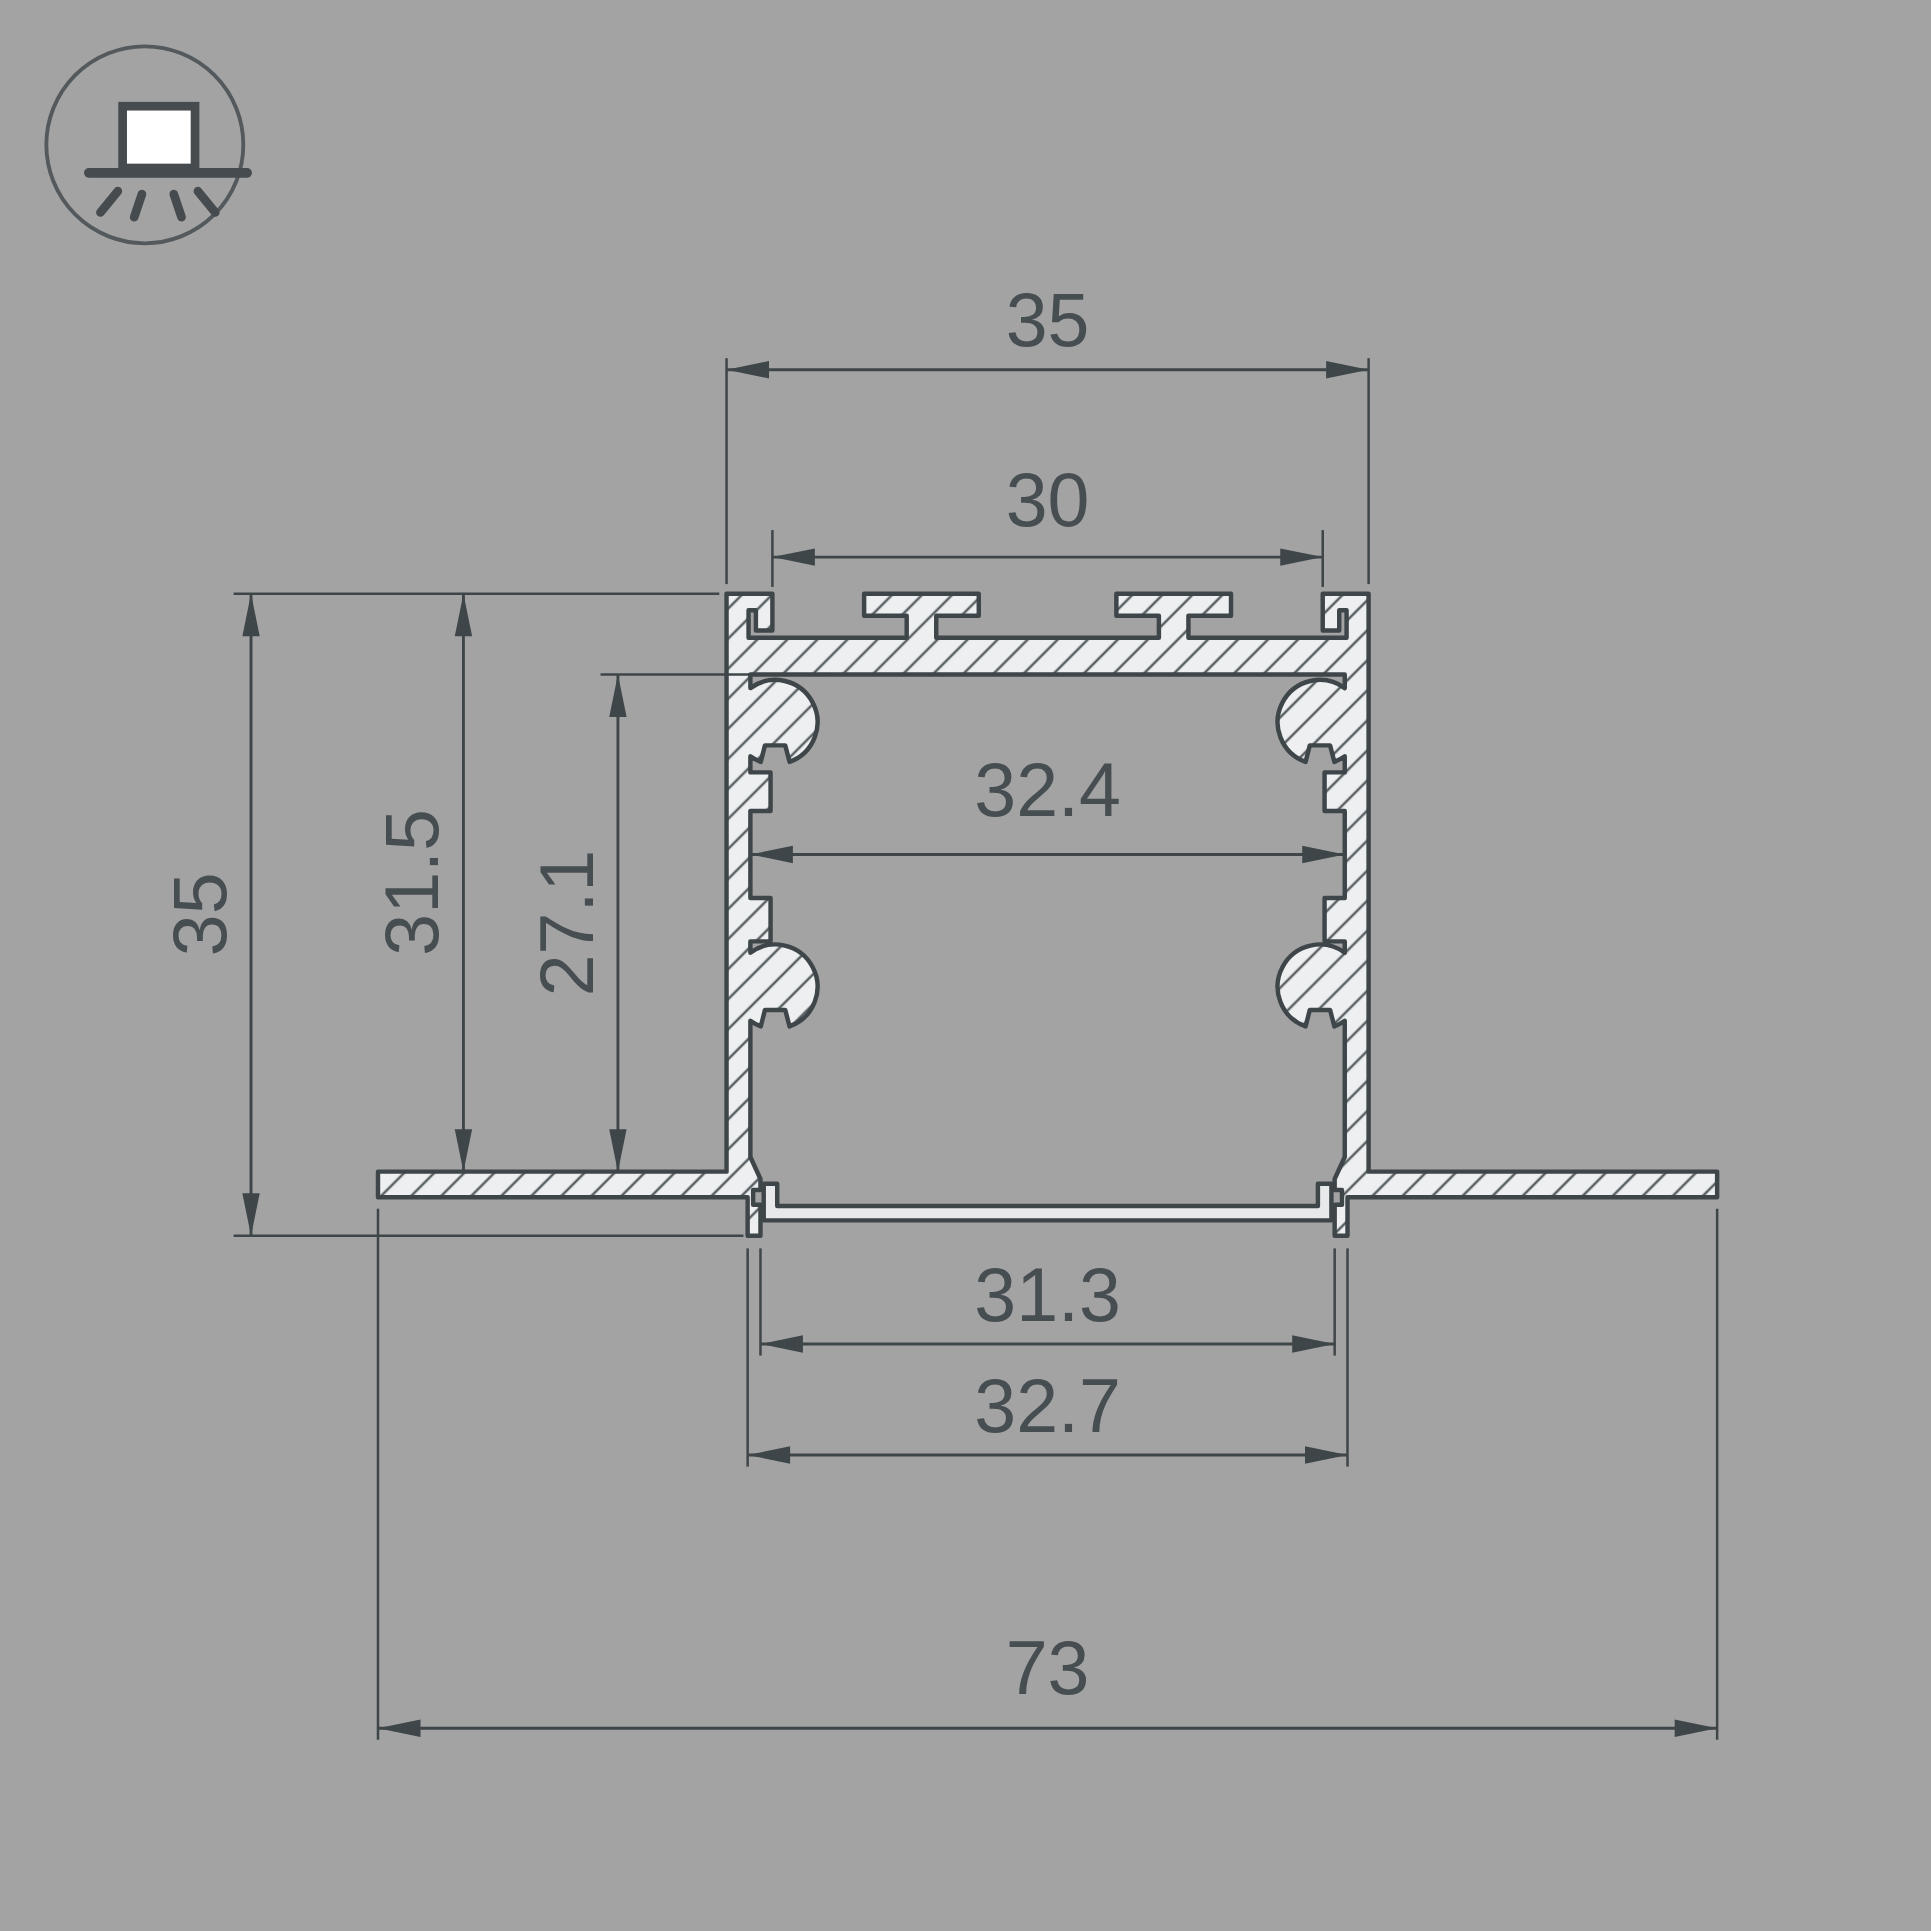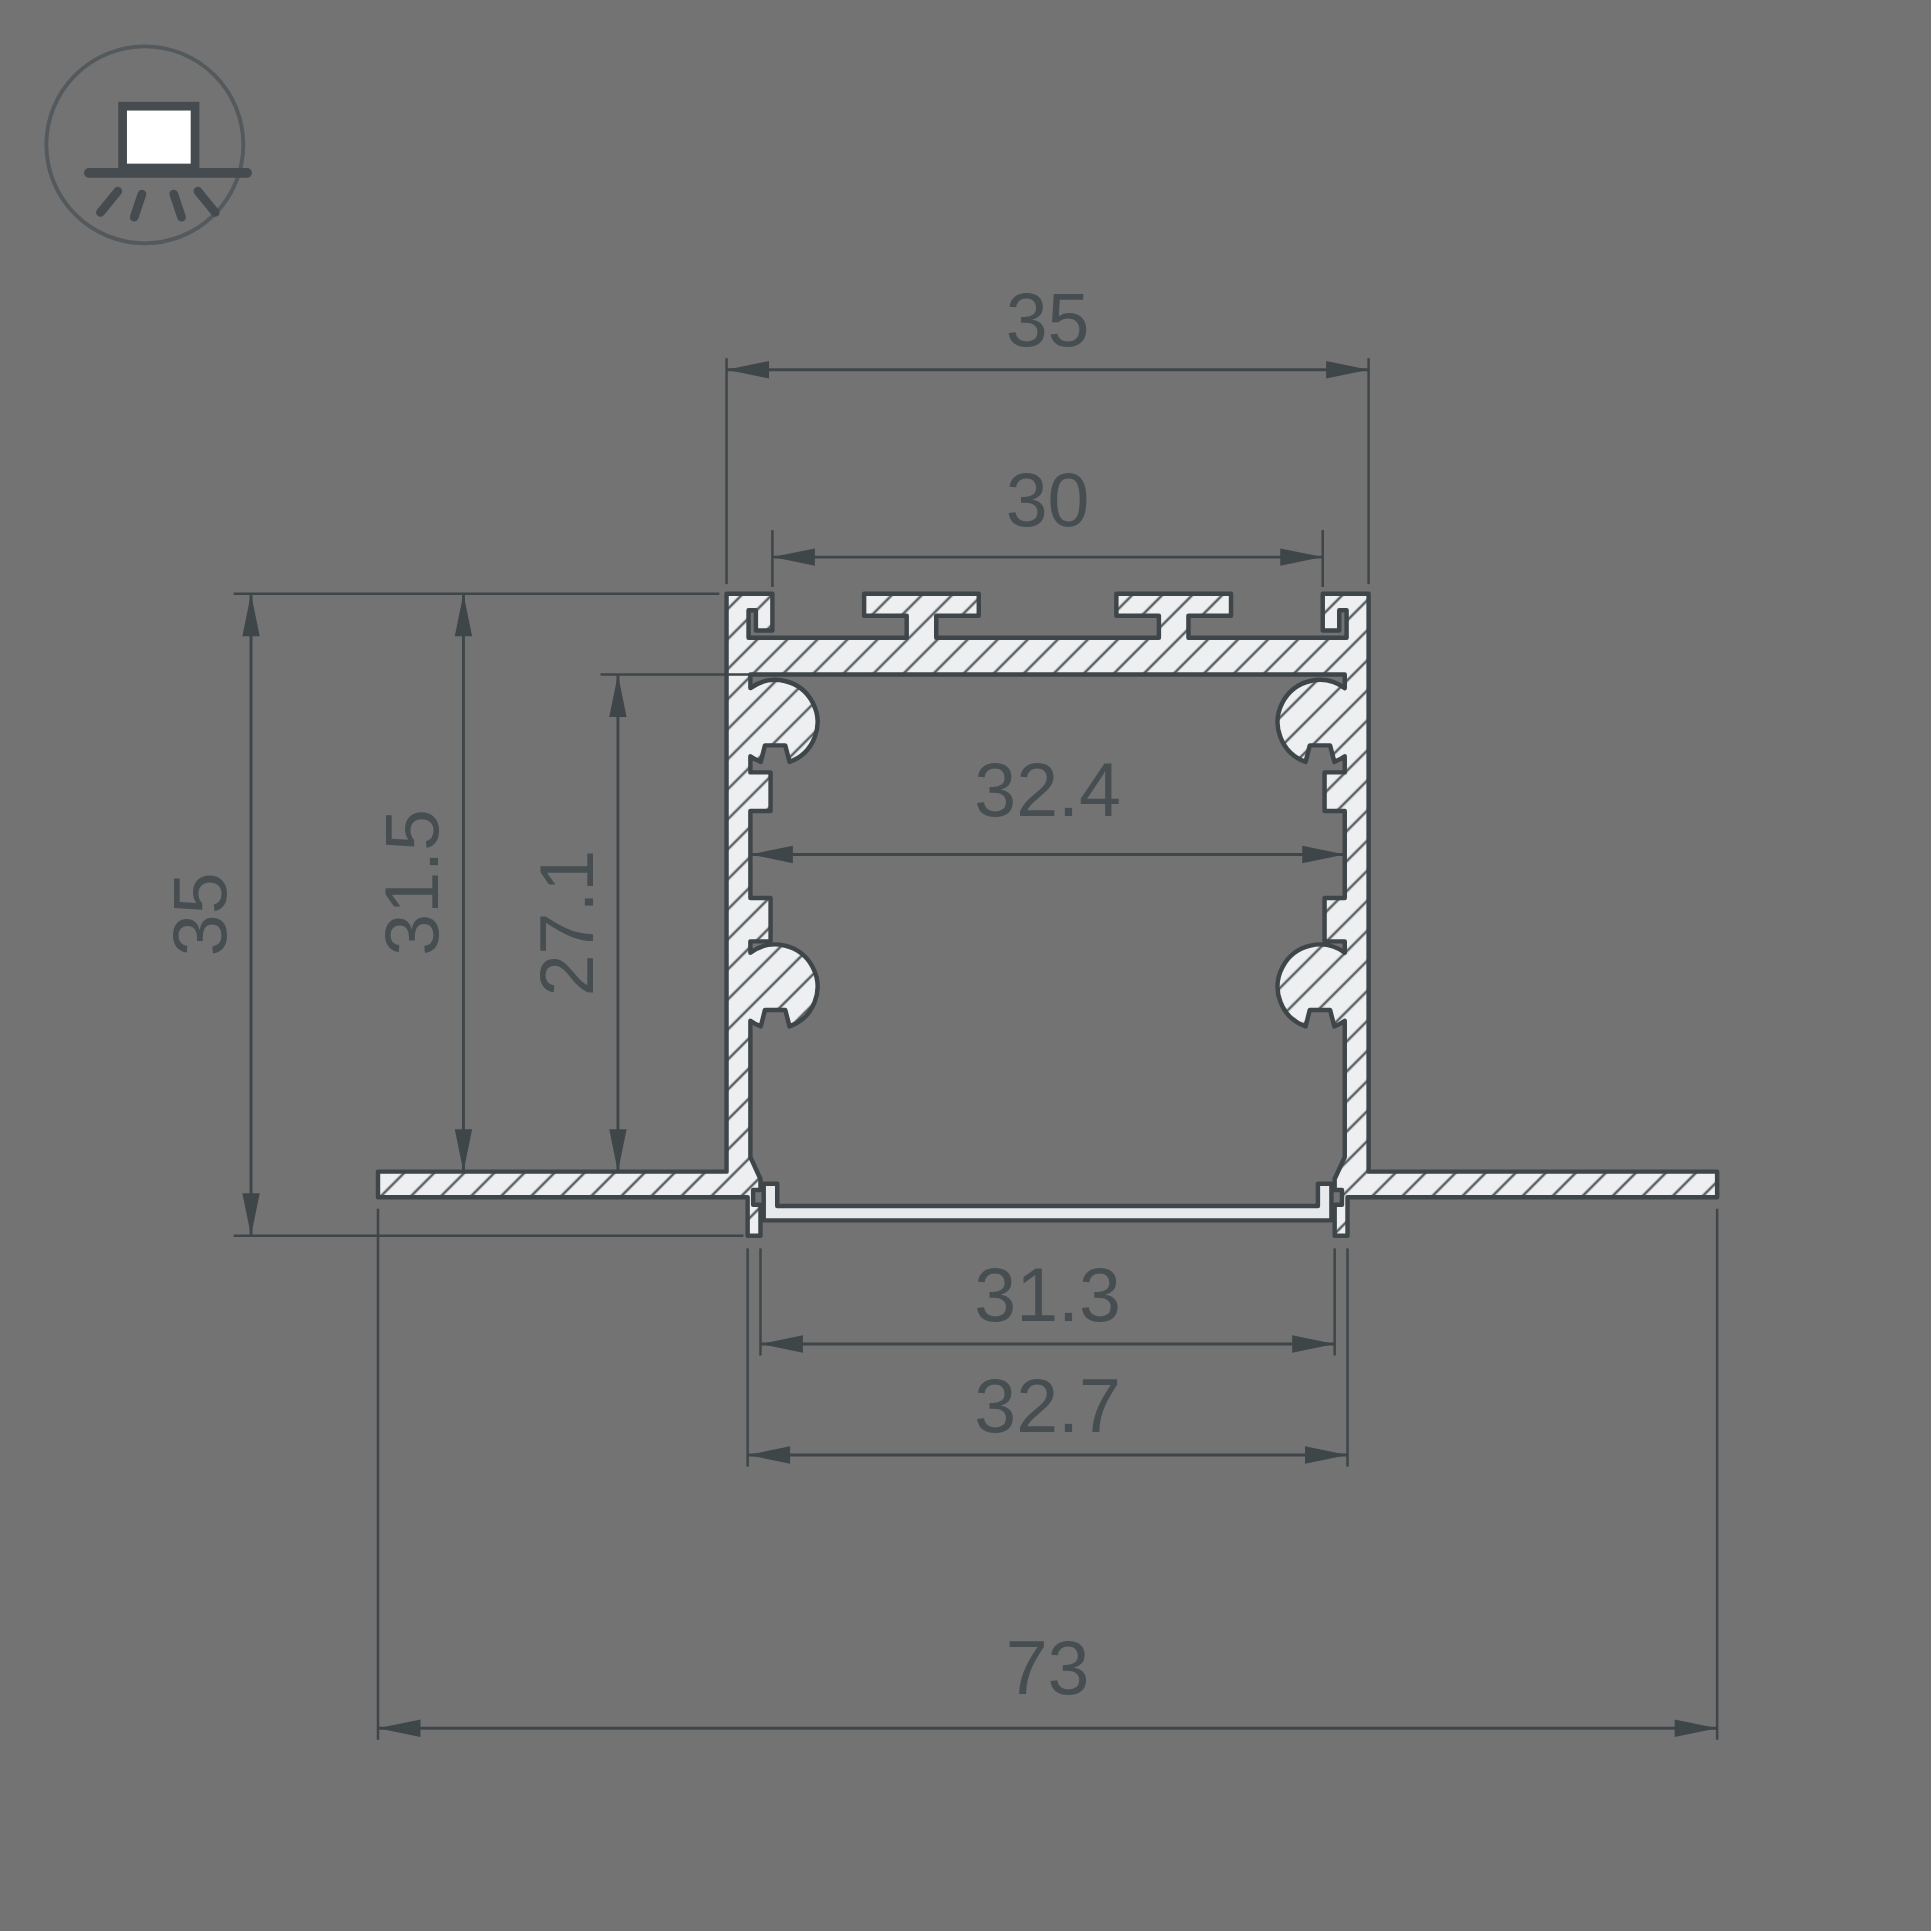--- a/index.html
+++ b/index.html
@@ -1,16 +1,16 @@
 <!DOCTYPE html>
 <html><head>
 <meta charset="utf-8">
 <style>
   html,body{margin:0;padding:0;background:#ffffff;}
-  .page{width:1931px;height:1931px;position:relative;background:#737373;overflow:hidden;}
+  .page{width:1931px;height:1931px;position:relative;background:#a3a3a3;overflow:hidden;}
   svg{display:block;}
   text{font-family:"Liberation Sans","DejaVu Sans",sans-serif;font-size:78px;fill:#474e52;}
   .dimline{stroke:#3f4649;stroke-width:3;fill:none;}
   .extline{stroke:#3f4649;stroke-width:2.6;fill:none;}
   .arrow{fill:#3f4649;stroke:none;}
   .outline{stroke:#3f4649;stroke-width:4.6;stroke-linejoin:round;}
   .icon-stroke{stroke:#53595c;fill:none;}
 </style>
 </head>
 <body>

